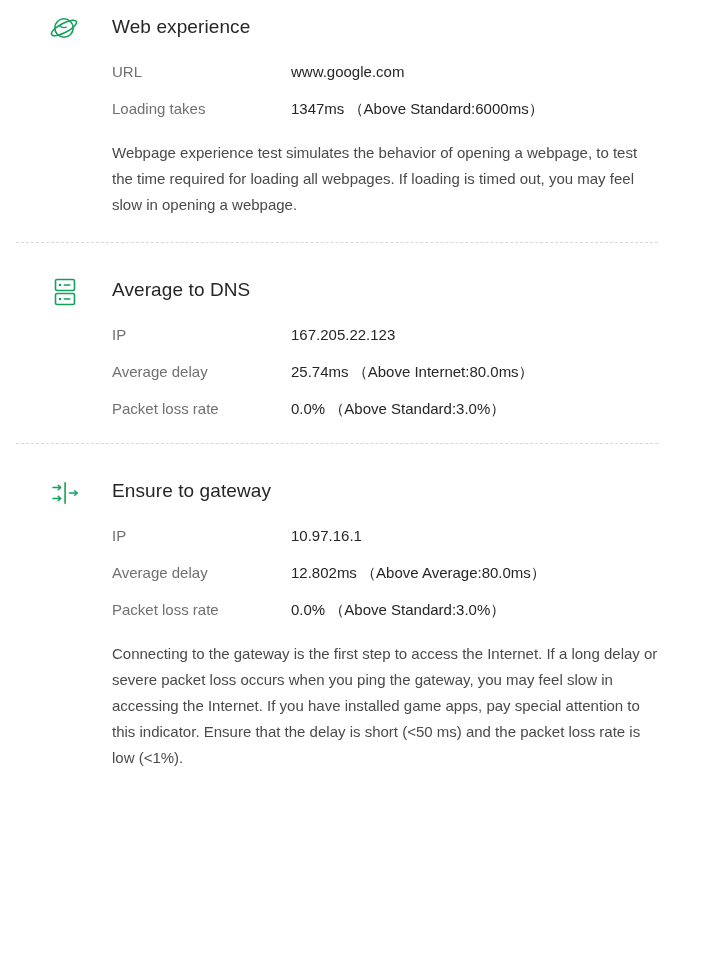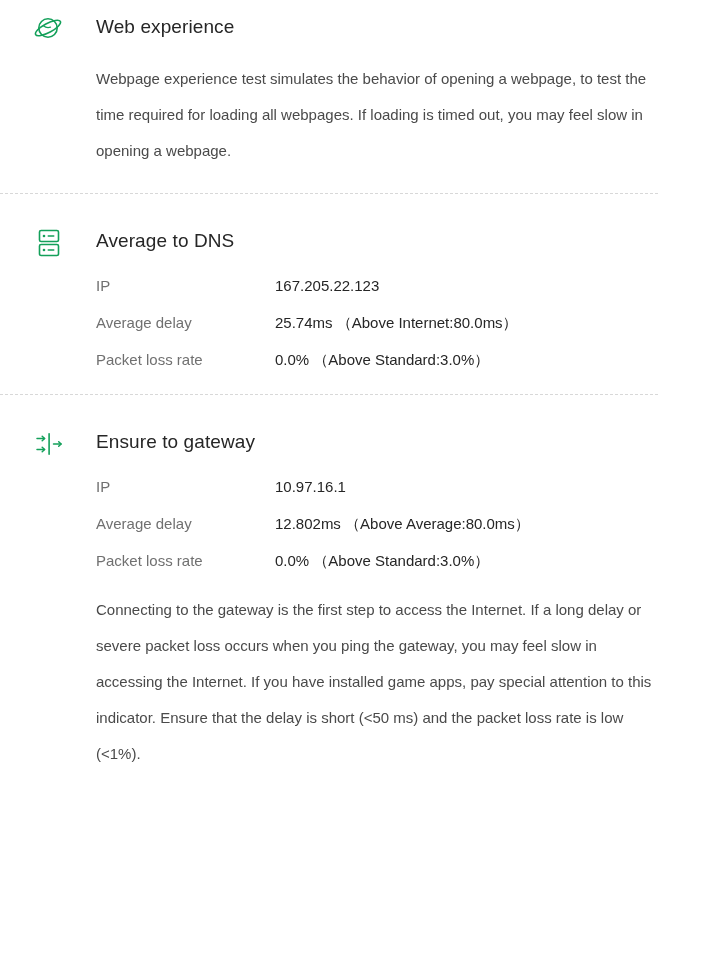--- a/index.html
+++ b/index.html
@@ -12,20 +12,21 @@
     font-family: "Liberation Sans", sans-serif;
     color: #2b2b2b;
     -webkit-font-smoothing: antialiased;
   }
   .page {
     width: 720px;
     height: 953px;
     background: #ffffff;
     position: relative;
     overflow: hidden;
+    padding-left: 16px;
   }
   .section {
     padding: 0 32px 0 0;
     position: relative;
   }
   .section-inner {
     padding-left: 96px;
     padding-right: 30px;
   }
   .icon-box {
@@ -61,21 +62,21 @@
     color: #707070;
     font-size: 15px;
   }
   .row .value {
     color: #262626;
     font-size: 15px;
   }
   .desc {
     margin-top: 21px;
     font-size: 15px;
-    line-height: 36px;
+    line-height: 26px;
     color: #4a4a4a;
     max-width: 594px;
   }
   .divider {
     margin: 24px 30px 0 0;
     border-top: 1px dashed #d8d8d8;
     height: 0;
   }
   
   svg { display: block; }
@@ -88,20 +89,30 @@
   <div class="section" style="padding-top:14px;">
     <div class="icon-box" style="top:12px;">
       <svg width="32" height="32" viewBox="0 0 32 32" fill="none">
         <circle cx="15" cy="15" r="9.2" stroke="#13a05a" stroke-width="1.6" fill="none"></circle>
         <ellipse cx="15" cy="15" rx="14" ry="4.6" stroke="#13a05a" stroke-width="1.6" fill="none" transform="rotate(-28 15 15)"></ellipse>
         <path d="M10.5 12.8c1.6 1.4 4.6 2.1 7 1.4" stroke="#13a05a" stroke-width="1.3" fill="none" stroke-linecap="round"></path>
       </svg>
     </div>
     <div class="section-inner">
       <div class="sec-title">Web experience</div>
+      <div class="rows">
+        <div class="row">
+          <div class="label">URL</div>
+          <div class="value">www.google.com</div>
+        </div>
+        <div class="row">
+          <div class="label">Loading takes</div>
+          <div class="value">1347ms （Above Standard:6000ms）</div>
+        </div>
+      </div>
       <div class="desc">Webpage experience test simulates the behavior of opening a webpage, to test the time required for loading all webpages. If loading is timed out, you may feel slow in opening a webpage.</div>
     </div>
     <div class="divider"></div>
   </div>
 
   <div class="section" style="padding-top:34px;">
     <div class="icon-box" style="top:32px;">
       <svg width="28" height="30" viewBox="0 0 28 30" fill="none">
         <rect x="4.5" y="2.5" width="19" height="11" rx="1.6" stroke="#13a05a" stroke-width="1.6" fill="none"></rect>
         <rect x="4.5" y="16.5" width="19" height="11" rx="1.6" stroke="#13a05a" stroke-width="1.6" fill="none"></rect>

